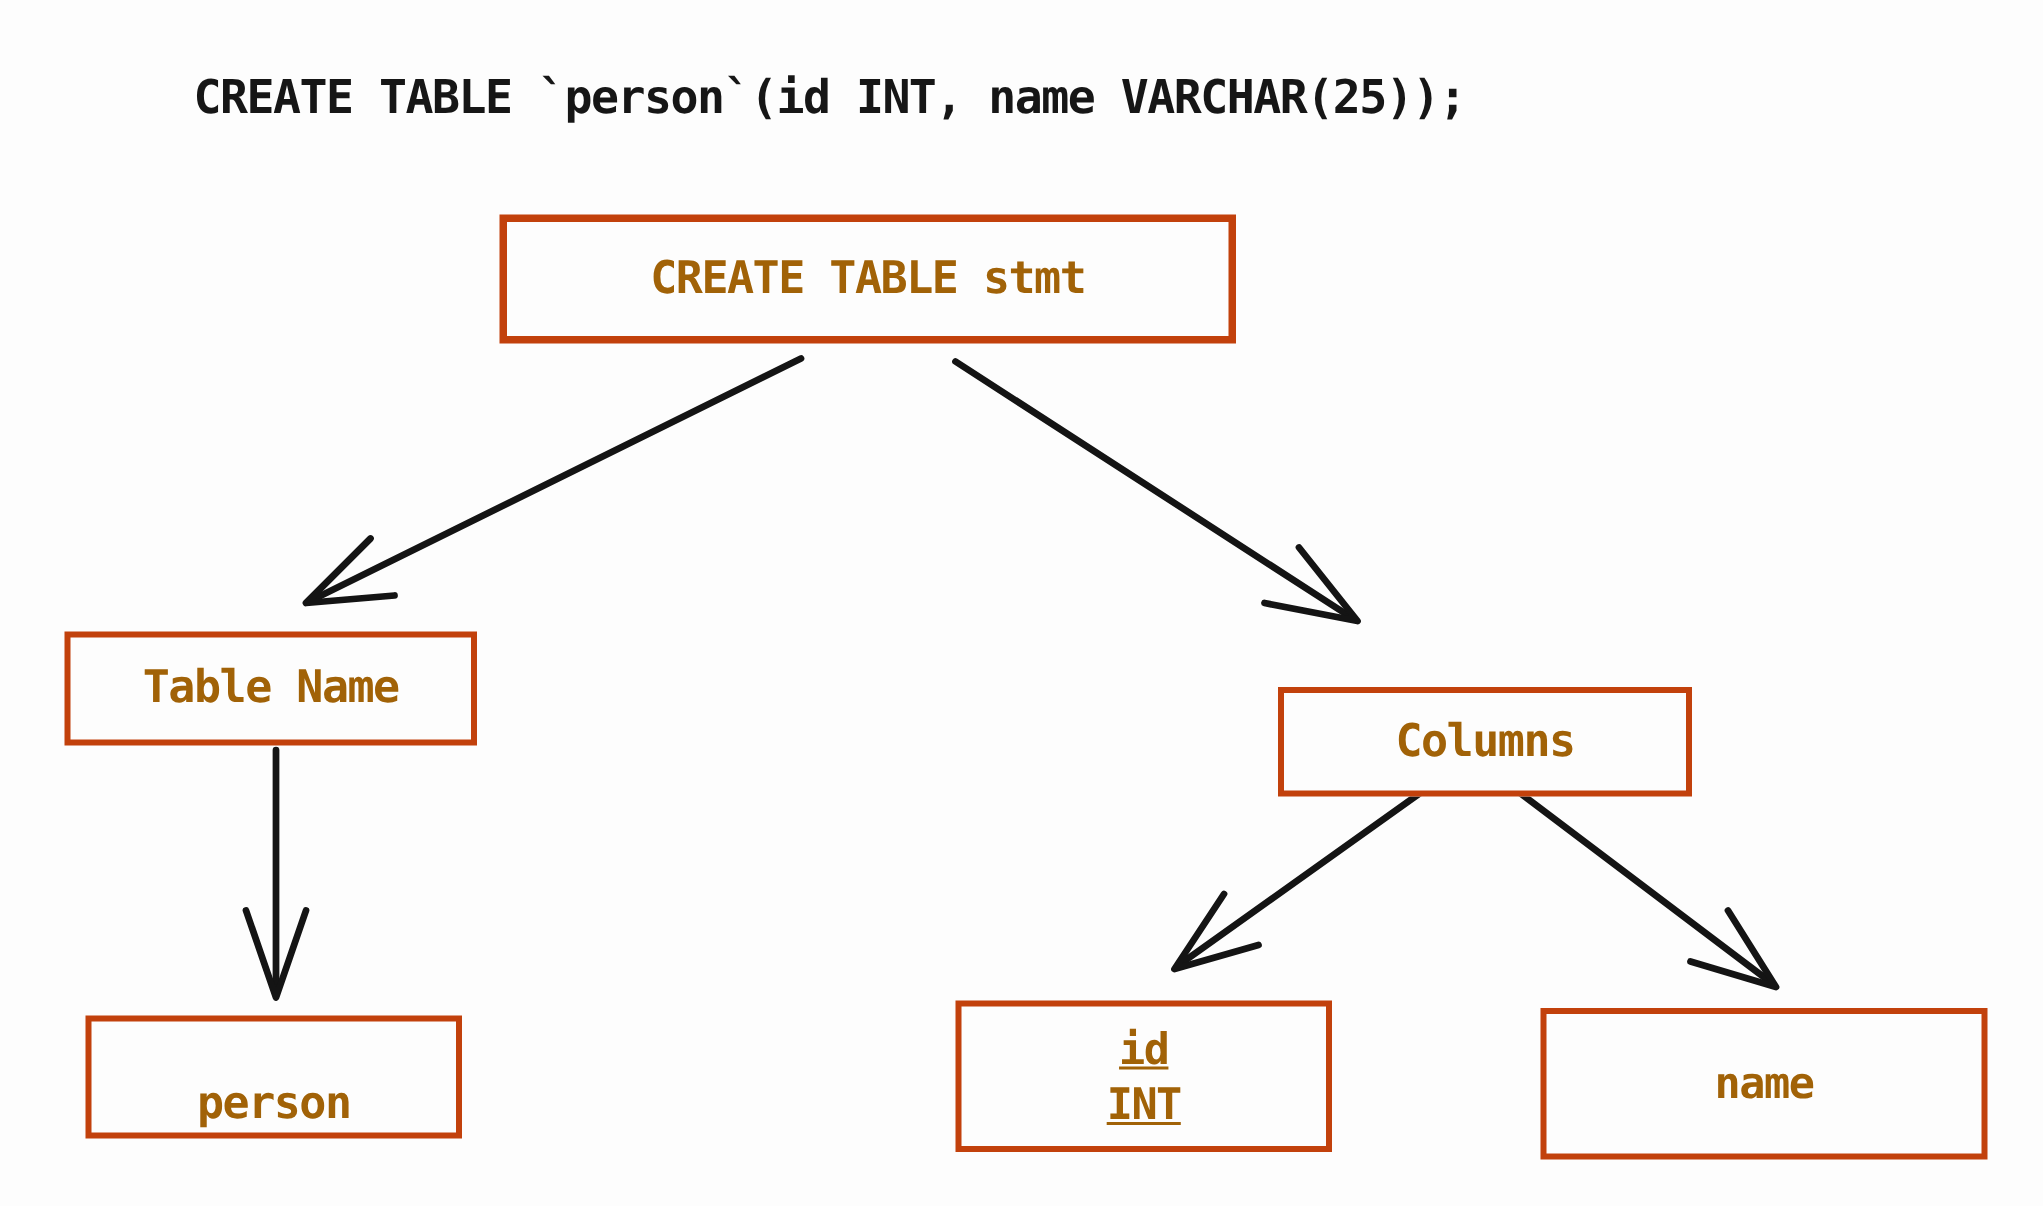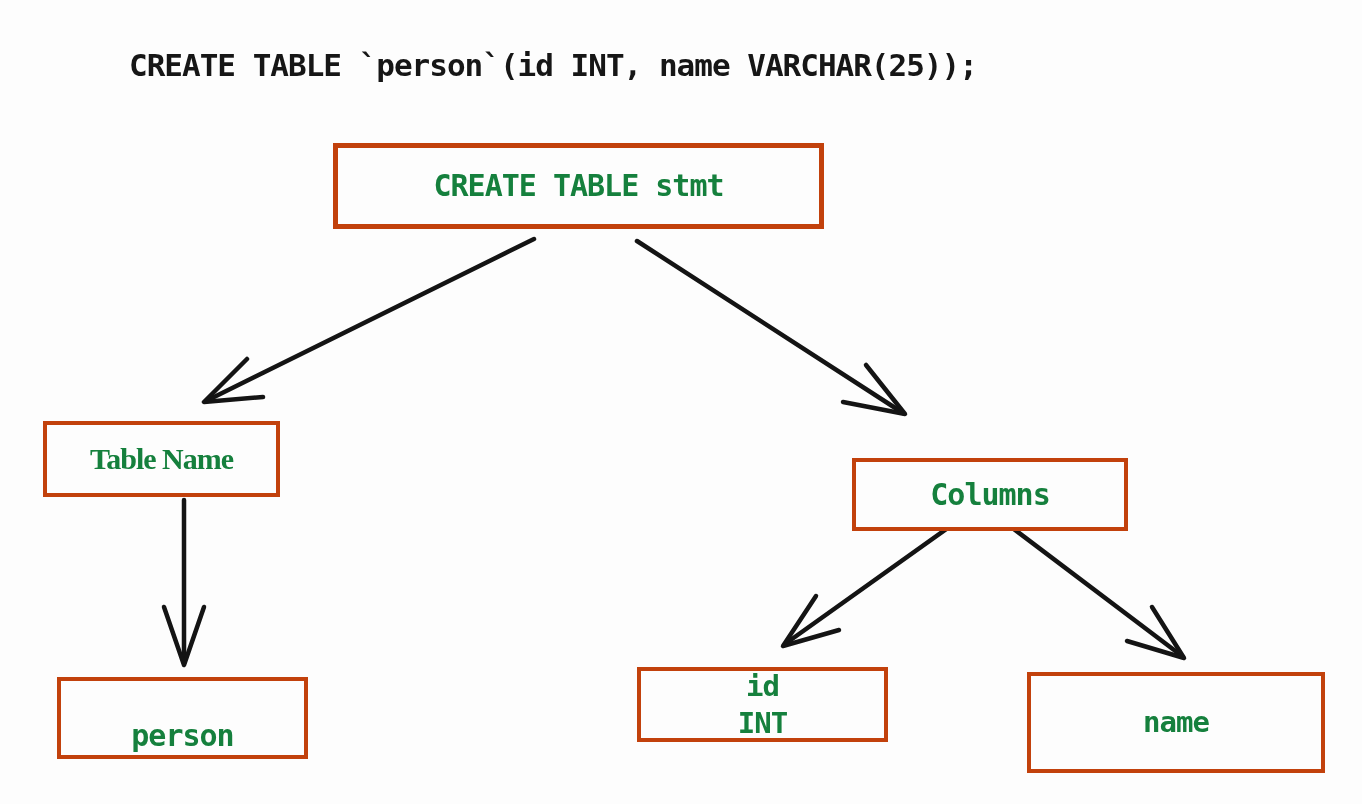--- a/index.html
+++ b/index.html
@@ -50,27 +50,27 @@
     border: 4px solid #c2410c;
     display: flex;
     flex-direction: column;
     align-items: center;
     justify-content: center;
     font-weight: 700;
     font-size: 30px;
     letter-spacing: -1px;
     line-height: 38px;
     text-align: center;
-    color: #15803d;
+    color: #a16207;
   }
   .node-root        { left: 333px; top: 143px; width: 491px; height: 86px;  border-width: 5px; }
-  .node-table-name  { left: 43px;  top: 421px; width: 237px; height: 76px; font-family: Liberation Serif, serif;  }
+  .node-table-name  { left: 43px;  top: 421px; width: 275px; height: 76px;  }
   .node-columns     { left: 852px; top: 430px; width: 276px; height: 73px; margin-top: 28px;  }
   .node-person      { left: 57px;  top: 677px; width: 251px; height: 82px; justify-content: flex-end;  }
-  .node-id-col      { left: 637px; top: 667px; width: 251px; height: 75px; font-size: 29px; line-height: 37px; }
+  .node-id-col      { left: 637px; top: 667px; width: 251px; height: 101px; font-size: 29px; line-height: 37px; text-decoration: underline; }
   .node-name-col    { left: 1027px;top: 659px; width: 298px; height: 101px; font-size: 29px; line-height: 37px; margin-top: 13px; }
 </style>
 </head>
 <body>
 
 <div class="canvas">
 
   <div class="sql-statement">CREATE TABLE `person`(id INT, name VARCHAR(25));</div>
 
   <svg class="edges-layer" viewBox="0 0 1362 804" xmlns="http://www.w3.org/2000/svg" aria-hidden="true">

